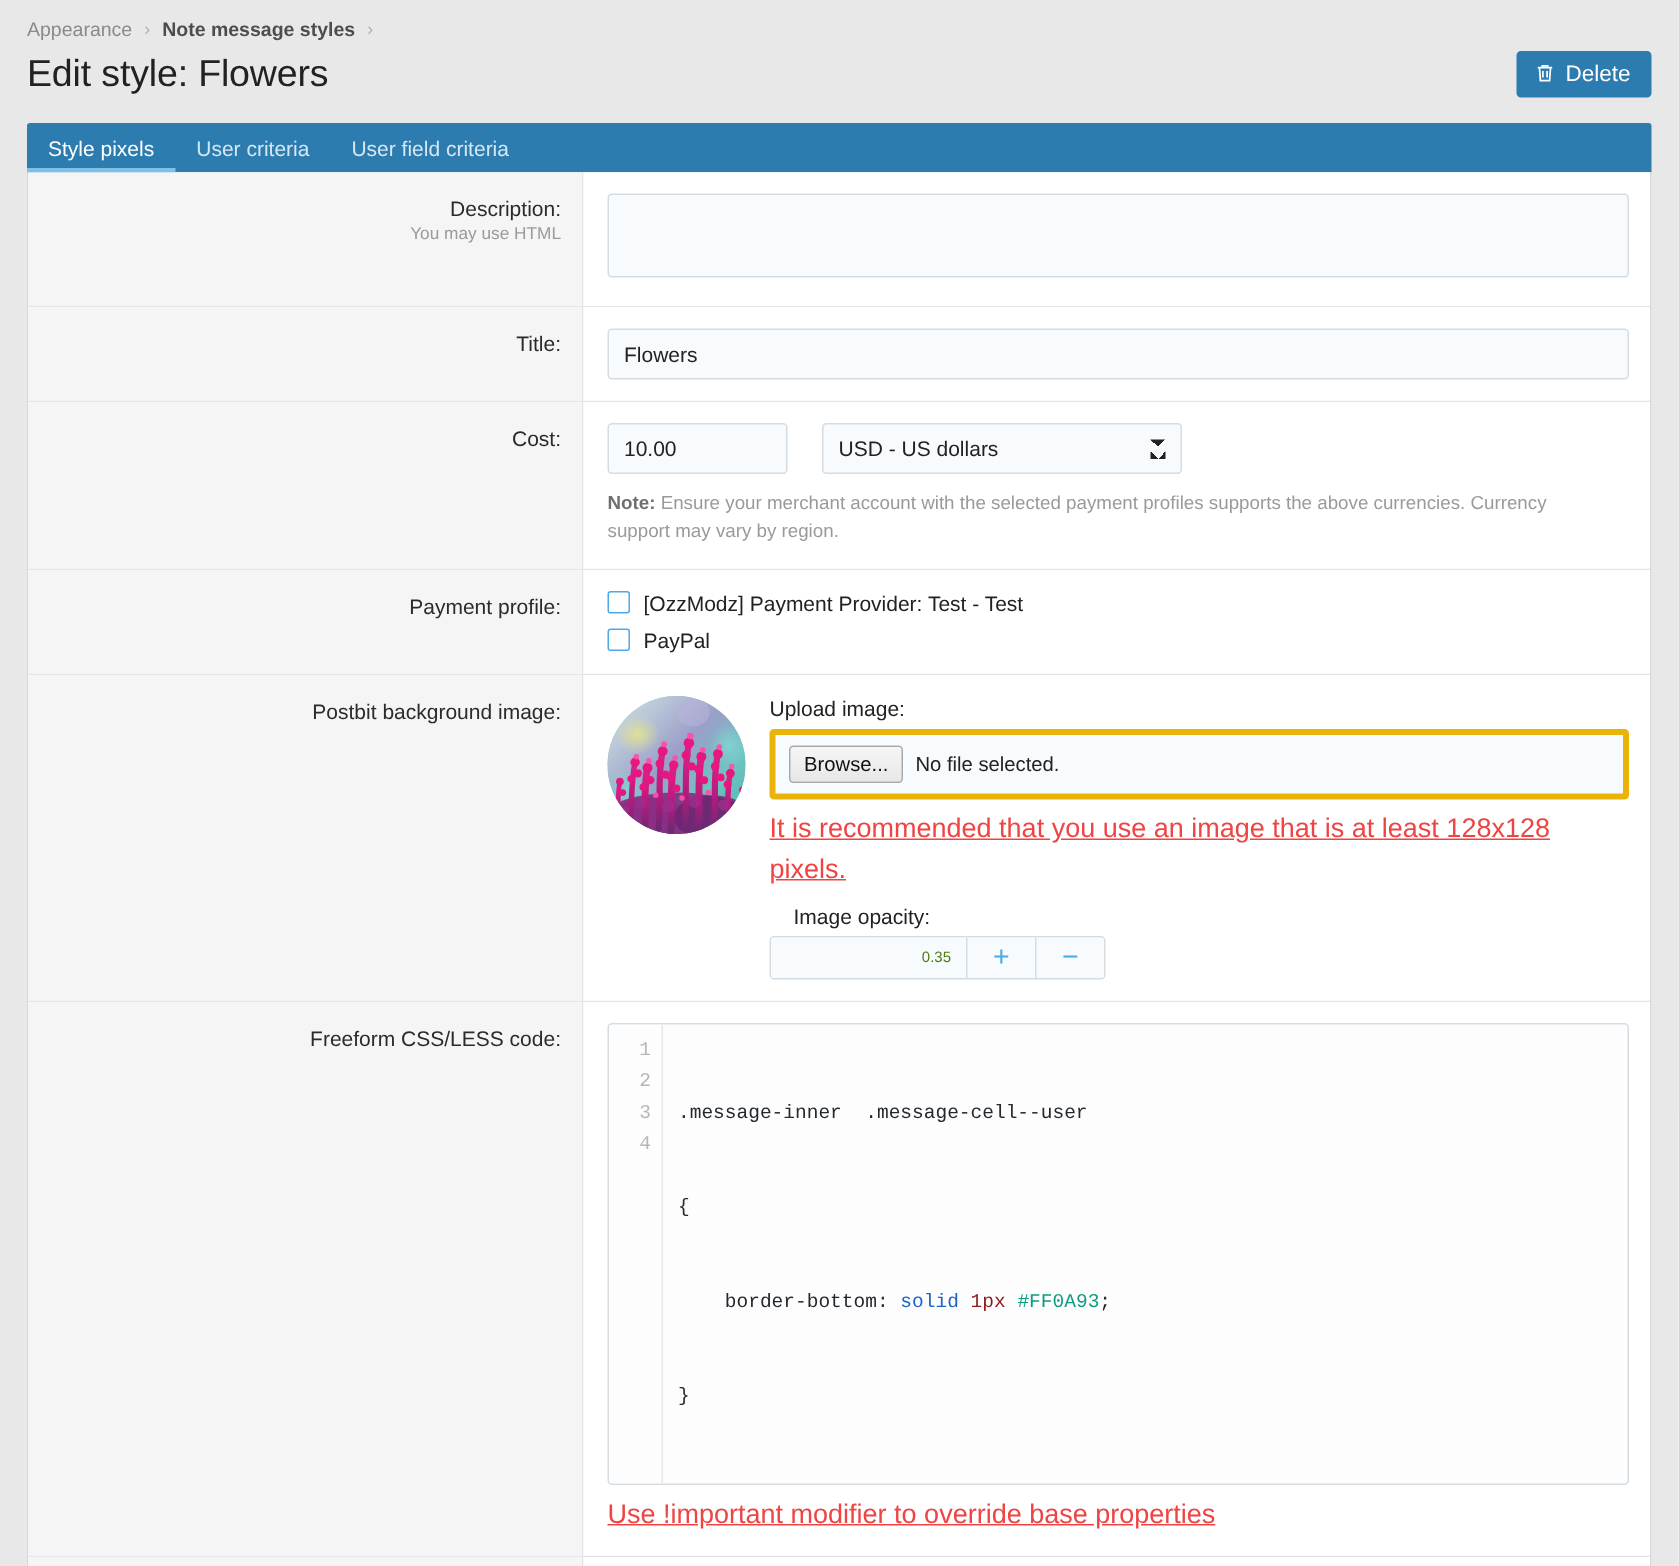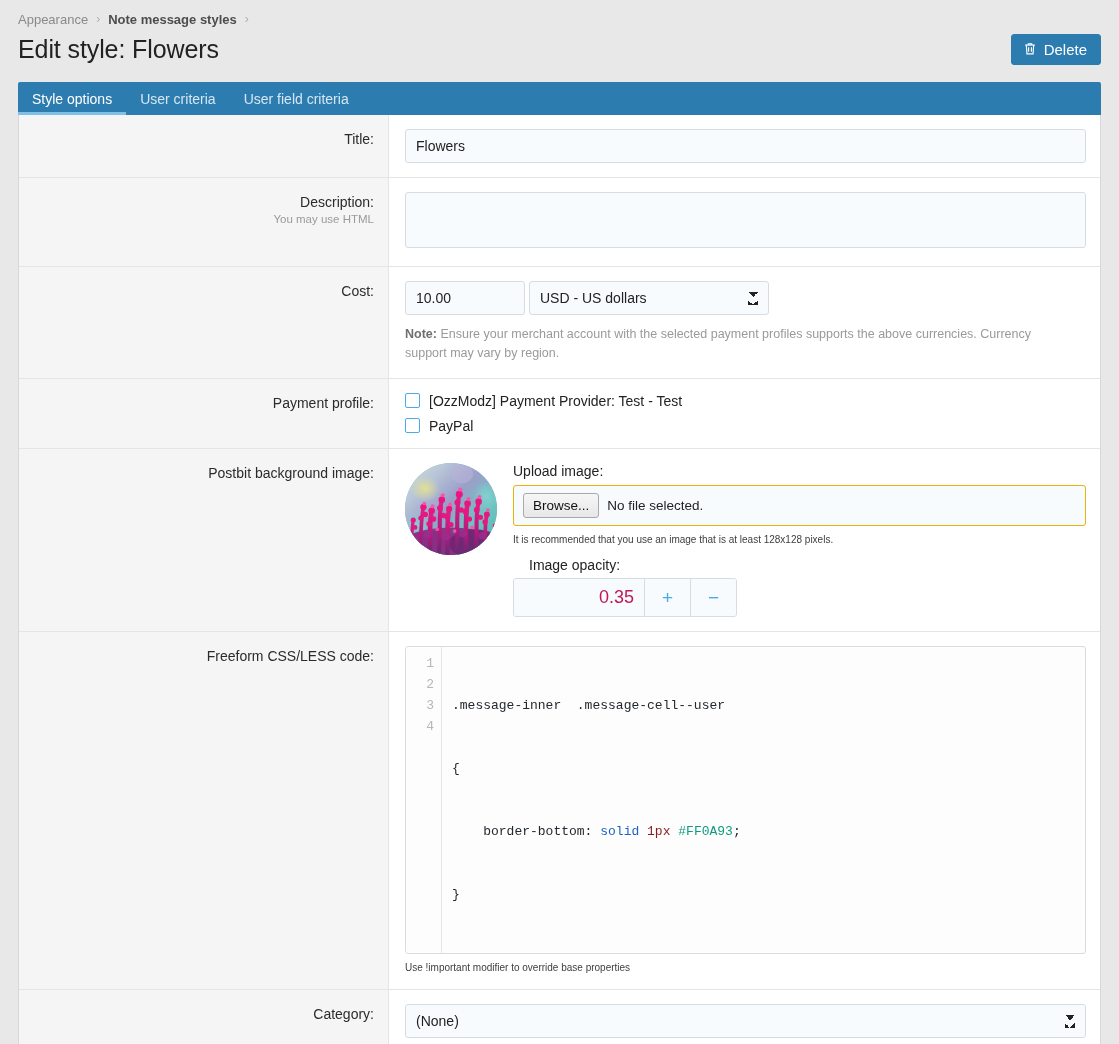--- a/index.html
+++ b/index.html
@@ -137,21 +137,21 @@
     box-sizing: border-box;
     font-family: "Liberation Sans", sans-serif;
     outline: none;
   }
   .inp-full { width: 100%; }
   .textarea {
     width: 100%;
     height: 56px;
     resize: none;
   }
-  .inline { display: flex; align-items: center; gap: 4px; }
+  .inline { display: flex; align-items: center; gap: 23px; }
   .inp-cost { width: 120px; }
 
   select.inp {
     appearance: none;
     -webkit-appearance: none;
     background-image:
       linear-gradient(45deg, transparent 50%, #222 50%),
       linear-gradient(135deg, #222 50%, transparent 50%),
       linear-gradient(45deg, #222 50%, transparent 50%),
       linear-gradient(135deg, transparent 50%, #222 50%);
@@ -170,24 +170,25 @@
 
   .note {
     font-size: 12.5px;
     color: #9a9a9a;
     margin-top: 10px;
     line-height: 1.55;
     max-width: 665px;
   }
   .note b { color: #6f6f6f; }
   .hint {
-    font-size: 10px;
-    color: #404040;
+    font-size: 18px;
+    color: #ef4444;
     margin-top: 6px;
     line-height: 1.5;
+    text-decoration: underline;
   }
 
   
   .chk-line {
     display: flex;
     align-items: center;
     gap: 9px;
     font-size: 14px;
     color: #222;
     margin-bottom: 9px;
@@ -211,21 +212,21 @@
     border-radius: 50%;
     flex: 0 0 auto;
     overflow: hidden;
     position: relative;
     background: #76c7c0;
   }
   .thumb svg { display: block; width: 100%; height: 100%; }
   .upload-right { flex: 1; min-width: 0; }
   .lbl-sm { font-size: 14px; color: #222; margin-bottom: 6px; }
   .file-field {
-    border: 1px solid #eab308;
+    border: 4px solid #eab308;
     background: #f8fbfd;
     border-radius: 3px;
     padding: 7px 9px;
     display: flex;
     align-items: center;
     gap: 8px;
     box-sizing: border-box;
   }
   .browse-btn {
     background: linear-gradient(#f6f6f6, #e7e7e7);
@@ -246,22 +247,22 @@
   .stepper {
     display: inline-flex;
     border: 1px solid #d5dde3;
     border-radius: 3px;
     overflow: hidden;
     background: #f8fbfd;
   }
   .stepper .sval {
     width: 130px;
     padding: 8px 10px;
-    font-size: 18px;
-    color: #be185d;
+    font-size: 10px;
+    color: #4d7c0f;
     text-align: right;
     box-sizing: border-box;
     background: #f8fbfd;
     border: none;
     outline: none;
     font-family: "Liberation Sans", sans-serif;
   }
   .stepper .sbtn {
     width: 45px;
     border-left: 1px solid #d5dde3;
@@ -329,41 +330,41 @@
           <path d="M6 3.5V2.2h4v1.3"></path>
           <path d="M3.8 3.5l.7 10h7l.7-10"></path>
           <path d="M6.4 6v5M9.6 6v5"></path>
         </svg>
       </span>
       <span>Delete</span>
     </button>
   </div>
 
   <div class="tabbar">
-    <div class="tab active">Style options</div>
+    <div class="tab active">Style pixels</div>
     <div class="tab">User criteria</div>
     <div class="tab">User field criteria</div>
   </div>
 
   <div class="panel">
 
     <div class="row">
-      <div class="row-label">Title:</div>
-      <div class="row-body">
-        <input class="inp inp-full" type="text" value="Flowers" style="">
-      </div>
-    </div>
-
-    <div class="row">
       <div class="row-label">
         <span>Description:</span>
         <span class="sub">You may use HTML</span>
       </div>
       <div class="row-body">
         <textarea class="inp textarea" style=""></textarea>
+      </div>
+    </div>
+
+    <div class="row">
+      <div class="row-label">Title:</div>
+      <div class="row-body">
+        <input class="inp inp-full" type="text" value="Flowers" style="">
       </div>
     </div>
 
     <div class="row">
       <div class="row-label">Cost:</div>
       <div class="row-body">
         <div class="inline">
           <input class="inp inp-cost" type="text" value="10.00" style="">
           <select class="inp sel-currency">
             <option>USD - US dollars</option>

